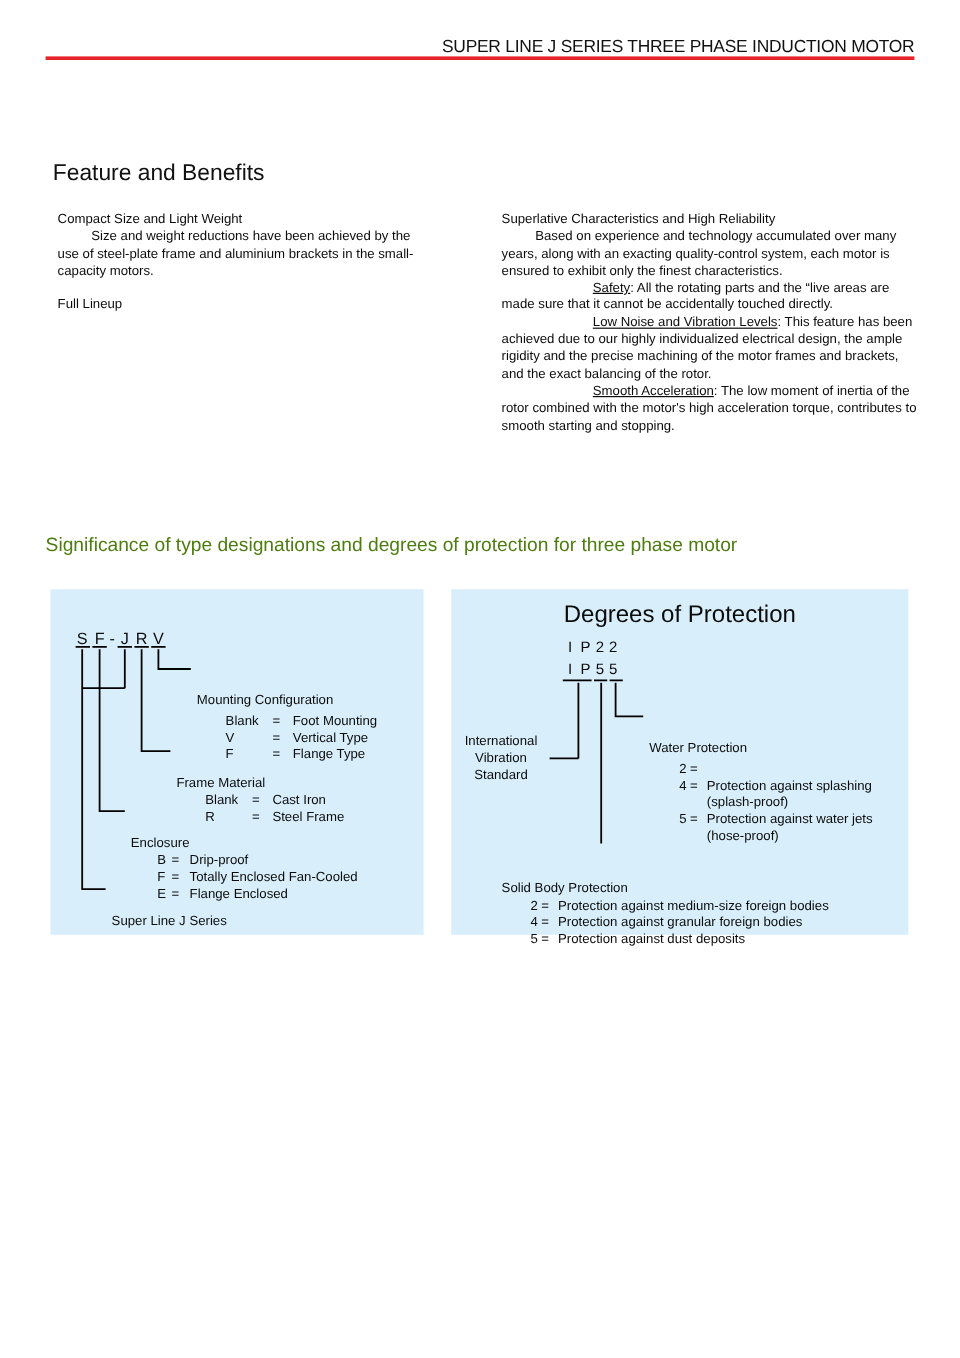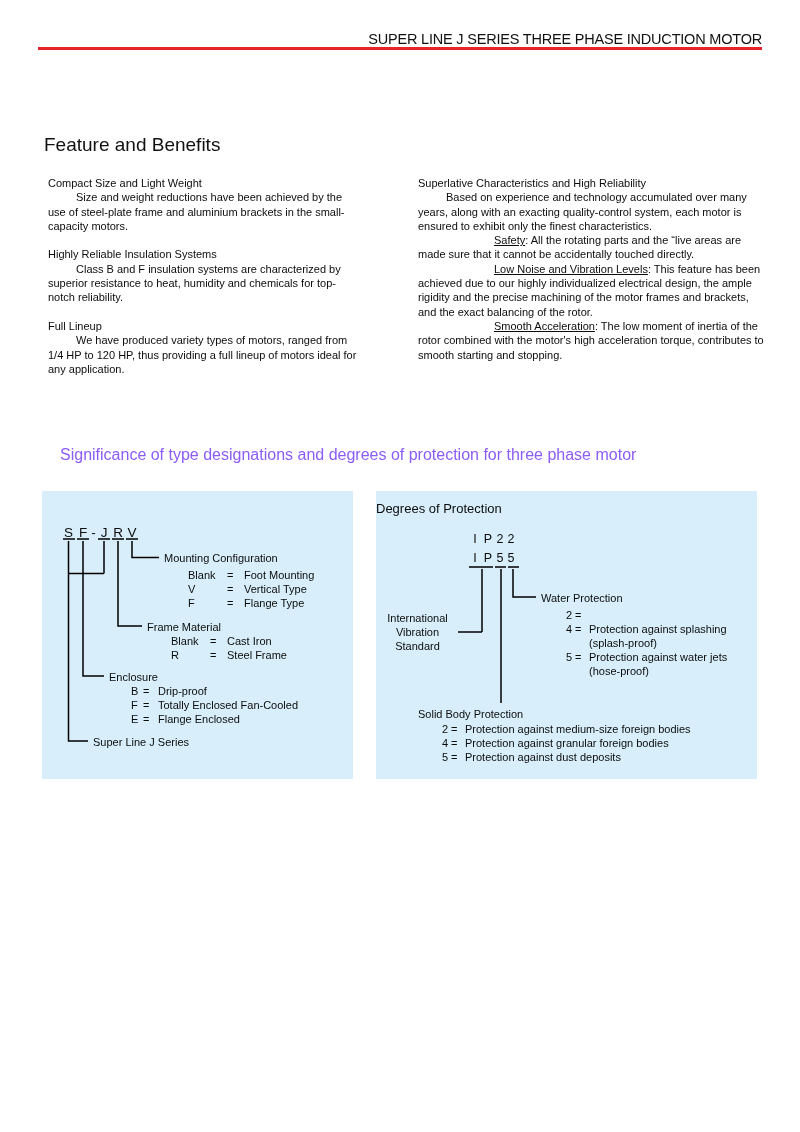--- a/index.html
+++ b/index.html
@@ -21,40 +21,40 @@
     font-size: 14.5px; letter-spacing: -0.2px;
     color: #111;
   }
   .hdr-rule {
     left: 38px; top: 47px; width: 724px; height: 2.5px;
     background: #e8232a;
   }
 
   
   .feat-title { left: 44px; top: 103px; font-size: 19px; color: #111; margin-top: 31px; }
-  .sig-title  { left: 60px; top: 446px; font-size: 16px; color: #8b5cf6; }
+  .sig-title  { left: 38px; top: 446px; font-size: 16px; color: #4d7c0f; }
 
   
   .col { top: 176px; font-size: 11px; line-height: 14.3px; color: #0c0c0c; }
   .col-left  { left: 48px;  width: 314px; }
   .col-right { left: 418px; width: 348px; }
   .col p { margin: 0; text-indent: 28px; }
   .fgroup { margin-bottom: 14.3px; }
   .fhead { font-weight: 400; }
   .lead { text-decoration: underline; margin-left: 48px; }
 
   
   .bluebox { background: #d8effb; }
   .box-type { left: 42px; top: 491px; width: 311px; height: 288px; }
   .box-prot { left: 376px; top: 491px; width: 381px; height: 288px; }
   .bluebox svg.lines { position: absolute; left: 0; top: 0; }
-  .dtext { position: absolute; font-size: 11px; line-height: 14px; white-space: nowrap; }
+  .dtext { position: absolute; font-size: 11px; line-height: 14px; white-space: nowrap; margin-top: 26px; }
   .code-letter { position: absolute; top: 34px; width: 13px; text-align: center; font-size: 13.5px; }
   .ip-char { position: absolute; width: 12px; text-align: center; font-size: 12.5px; }
-  .prot-title { position: absolute; left: 0; top: 10px; width: 100%; text-align: left; font-size: 13px; }
+  .prot-title { position: absolute; left: 0; top: 10px; width: 100%; text-align: center; font-size: 20px; }
   .opt-row { display: flex; }
   .oc { flex: none; }
   .opt-wide .oc { width: 39px; }
   .opt-wide .oe { flex: none; width: 17px; }
   .opt-narrow .oc { width: 12px; }
   .opt-narrow .oe { flex: none; width: 15px; }
   .p-row { display: flex; }
   .p-row .oc { width: 9px; }
   .p-row .oe { flex: none; width: 14px; }
   .pre { white-space: pre-line; }
@@ -75,26 +75,21 @@
   <div class="abs hdr-rule"></div>
 
   <div class="abs feat-title">Feature and Benefits</div>
 
   <div class="abs col col-left">
     <div class="fgroup">
       <div class="fhead">Compact Size and Light Weight</div>
       <p>Size and weight reductions have been achieved by the use of steel-plate frame and aluminium brackets in the small-capacity motors.</p>
     </div>
     <div class="fgroup">
-      <div class="fhead">Highly Reliable Insulation Systems</div>
-      <p>Class B and F insulation systems are characterized by superior resistance to heat, humidity and chemicals for top-notch reliability.</p>
-    </div>
-    <div class="fgroup">
       <div class="fhead">Full Lineup</div>
-      <p>We have produced variety types of motors, ranged from 1/4 HP to 120 HP, thus providing a full lineup of motors ideal for any application.</p>
     </div>
   </div>
 
   <div class="abs col col-right">
     <div class="fhead">Superlative Characteristics and High Reliability</div>
     <p>Based on experience and technology accumulated over many years, along with an exacting quality-control system, each motor is ensured to exhibit only the finest characteristics.</p>
     <p><span class="lead">Safety</span><span>: All the rotating parts and the “live areas are made sure that it cannot be accidentally touched directly.</span></p>
     <p><span class="lead">Low Noise and Vibration Levels</span><span>: This feature has been achieved due to our highly individualized electrical design, the ample rigidity and the precise machining of the motor frames and brackets, and the exact balancing of the rotor.</span></p>
     <p><span class="lead">Smooth Acceleration</span><span>: The low moment of inertia of the rotor combined with the motor's high acceleration torque, contributes to smooth starting and stopping.</span></p>
   </div>

